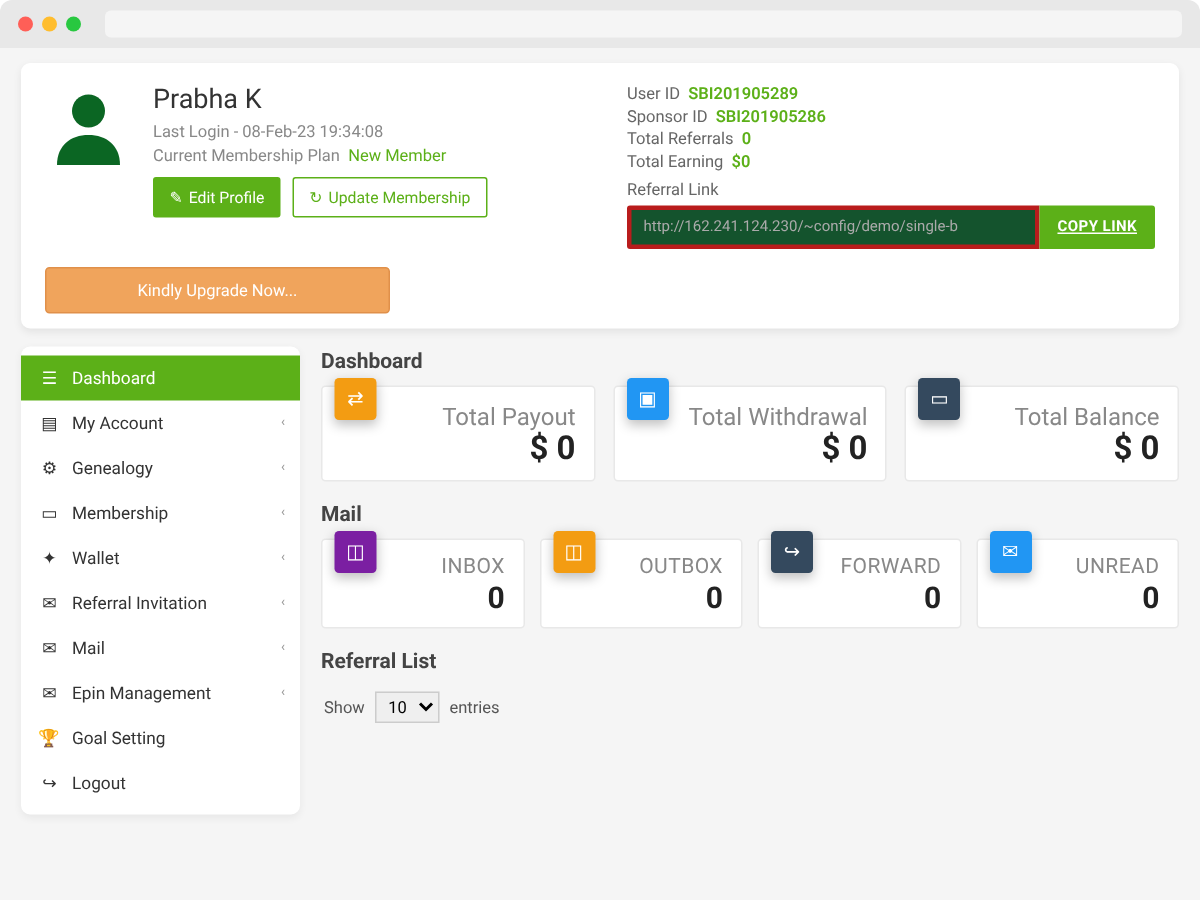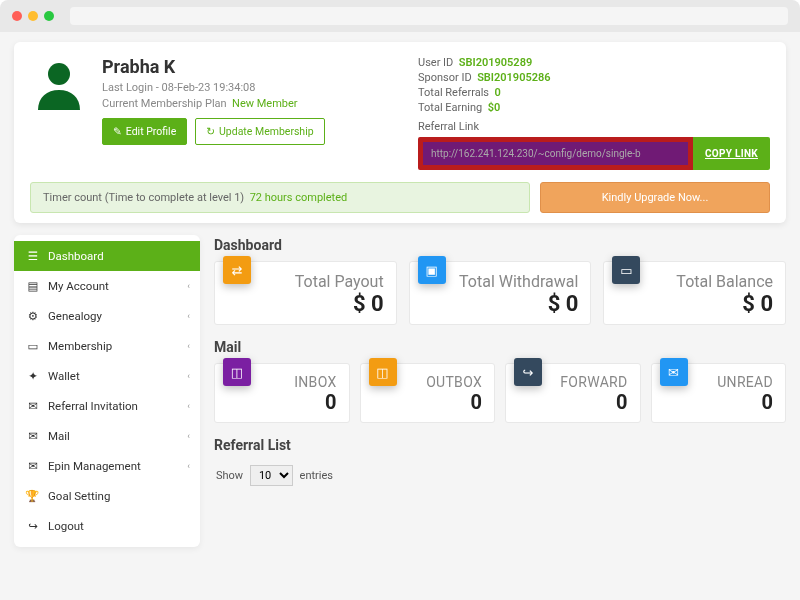--- a/index.html
+++ b/index.html
@@ -10,32 +10,32 @@
 .dot.r{background:#ff5f57}.dot.y{background:#ffbd2e}.dot.g{background:#28c840}
 .url-bar { flex:1; height:18px; background:#f5f5f5; border-radius:4px; margin-left:10px; }
 
 .page { background:#f5f5f5; padding:10px 14px; height:568px; overflow:hidden; }
 
 .profile-card { background:#fff; border-radius:6px; box-shadow:0 2px 6px rgba(0,0,0,.08); padding:14px 16px 10px; margin-bottom:12px; }
 .prow { display:flex; gap:14px; }
 .avatar { width:58px; }
 .avatar svg{display:block}
 .pinfo { flex:1; }
-.pname { font-size:18px; font-weight:700; color:#333; margin-bottom:4px;}
+.pname { font-size:18px; font-weight:400; color:#333; margin-bottom:4px;}
 .psub { font-size:11px; color:#888; margin-bottom:3px;}
 .psub .green,.green{color:#5cb018}
 .btns { display:flex; gap:8px; margin-top:8px;}
 .btn { font-size:10.5px; padding:6px 10px; border-radius:2px; cursor:pointer; display:inline-flex; align-items:center; gap:4px; border:1px solid #5cb018;}
 .btn.solid { background:#5cb018; color:#fff; }
 .btn.outline { background:#fff; color:#5cb018; }
 .pright { width:352px; font-size:11px; color:#666; }
 .prgrid { display:grid; grid-template-columns:1fr; gap:2px 10px; margin-bottom:6px;}
 .prgrid span.val{font-weight:600}
 .reflink { display:flex; margin-top:4px;}
-.reflink input{ flex:1; border:5px solid #b91c1c; background:#701a75; color:#aaa; font-size:10px; padding:6px 8px; border-radius:2px 0 0 2px; outline:none;}
+.reflink input{ flex:1; border:3px solid #b91c1c; background:#14532d; color:#aaa; font-size:10px; padding:6px 8px; border-radius:2px 0 0 2px; outline:none;}
 .copybtn { background:#5cb018; color:#fff; border:none; font-size:10px; font-weight:700; padding:0 12px; border-radius:0 2px 2px 0; cursor:pointer; letter-spacing:.3px;text-decoration:underline;}
 .banners { display:flex; gap:10px; margin-top:12px;}
 .banner { flex:1; padding:8px 12px; font-size:11px; border-radius:3px;}
 .banner.info{ background:#e8f4e0; border:1px solid #c8e6b0; color:#666;}
 .banner.warn{ background:#f0a45c; border:1px solid #e0904a; color:#fff; text-align:center; max-width:230px; flex:none; width:230px;}
 
 .main { display:flex; gap:14px; }
 .sidebar { width:186px; background:#fff; border-radius:6px; box-shadow:0 2px 6px rgba(0,0,0,.06); padding:6px 0; }
 .navitem { display:flex; align-items:center; padding:8px 12px; font-size:11.5px; color:#333; cursor:pointer; gap:8px; position:relative;}
 .navitem.active { background:#5cb018; color:#fff; }
@@ -106,23 +106,20 @@
           <div><span>Total Earning</span>&nbsp;&nbsp;<span class="val green">$0</span></div>
         </div>
         <div>Referral Link</div>
         <div class="reflink">
           <input readonly="" value="http://162.241.124.230/~config/demo/single-b" style="">
           <button class="copybtn">COPY LINK</button>
         </div>
       </div>
     </div>
     <div class="banners">
-      <div class="banner info">
-        <span>Timer count (Time to complete at level 1)</span>&nbsp;&nbsp;<span class="green">72 hours completed</span>
-      </div>
       <div class="banner warn">Kindly Upgrade Now...</div>
     </div>
   </div>
 
   <div class="main">
     <div class="sidebar">
       <div class="navitem active">
           <span class="navico">☰</span>
           <span>Dashboard</span>
         </div>

